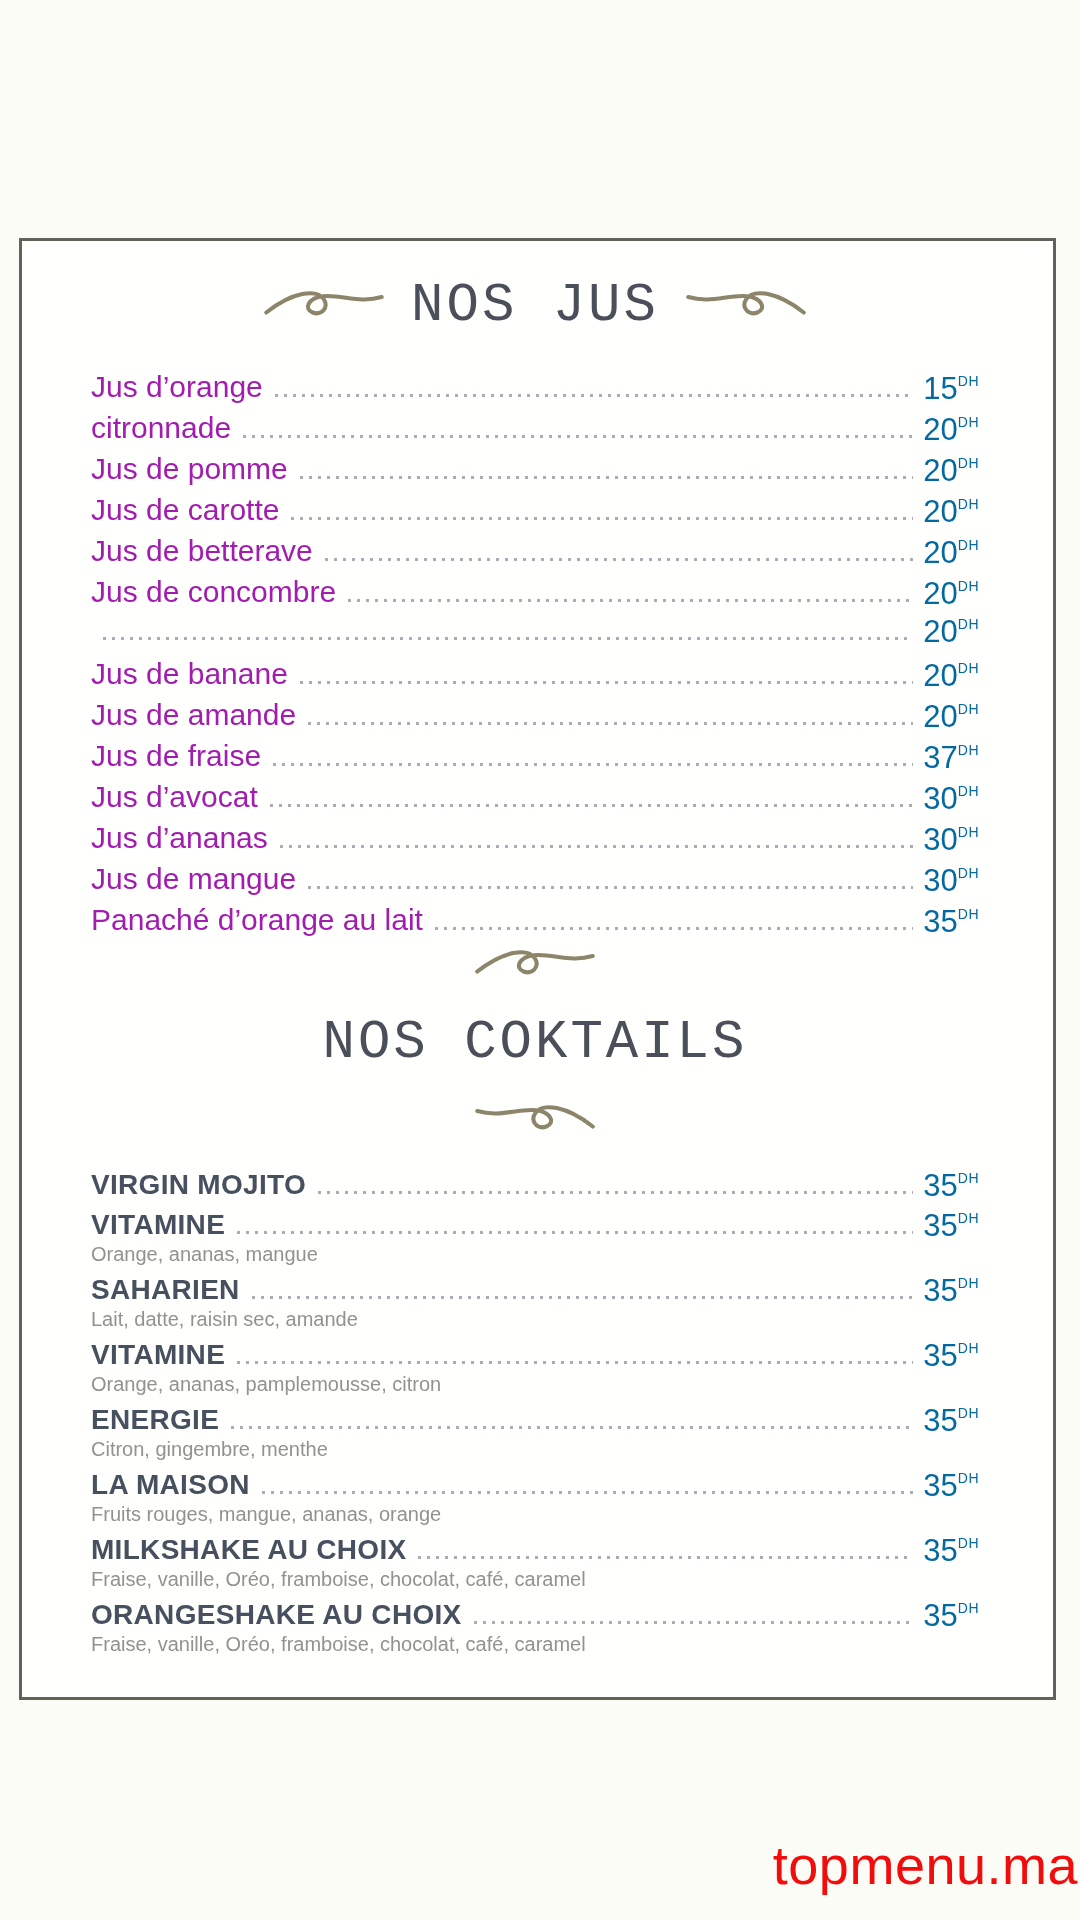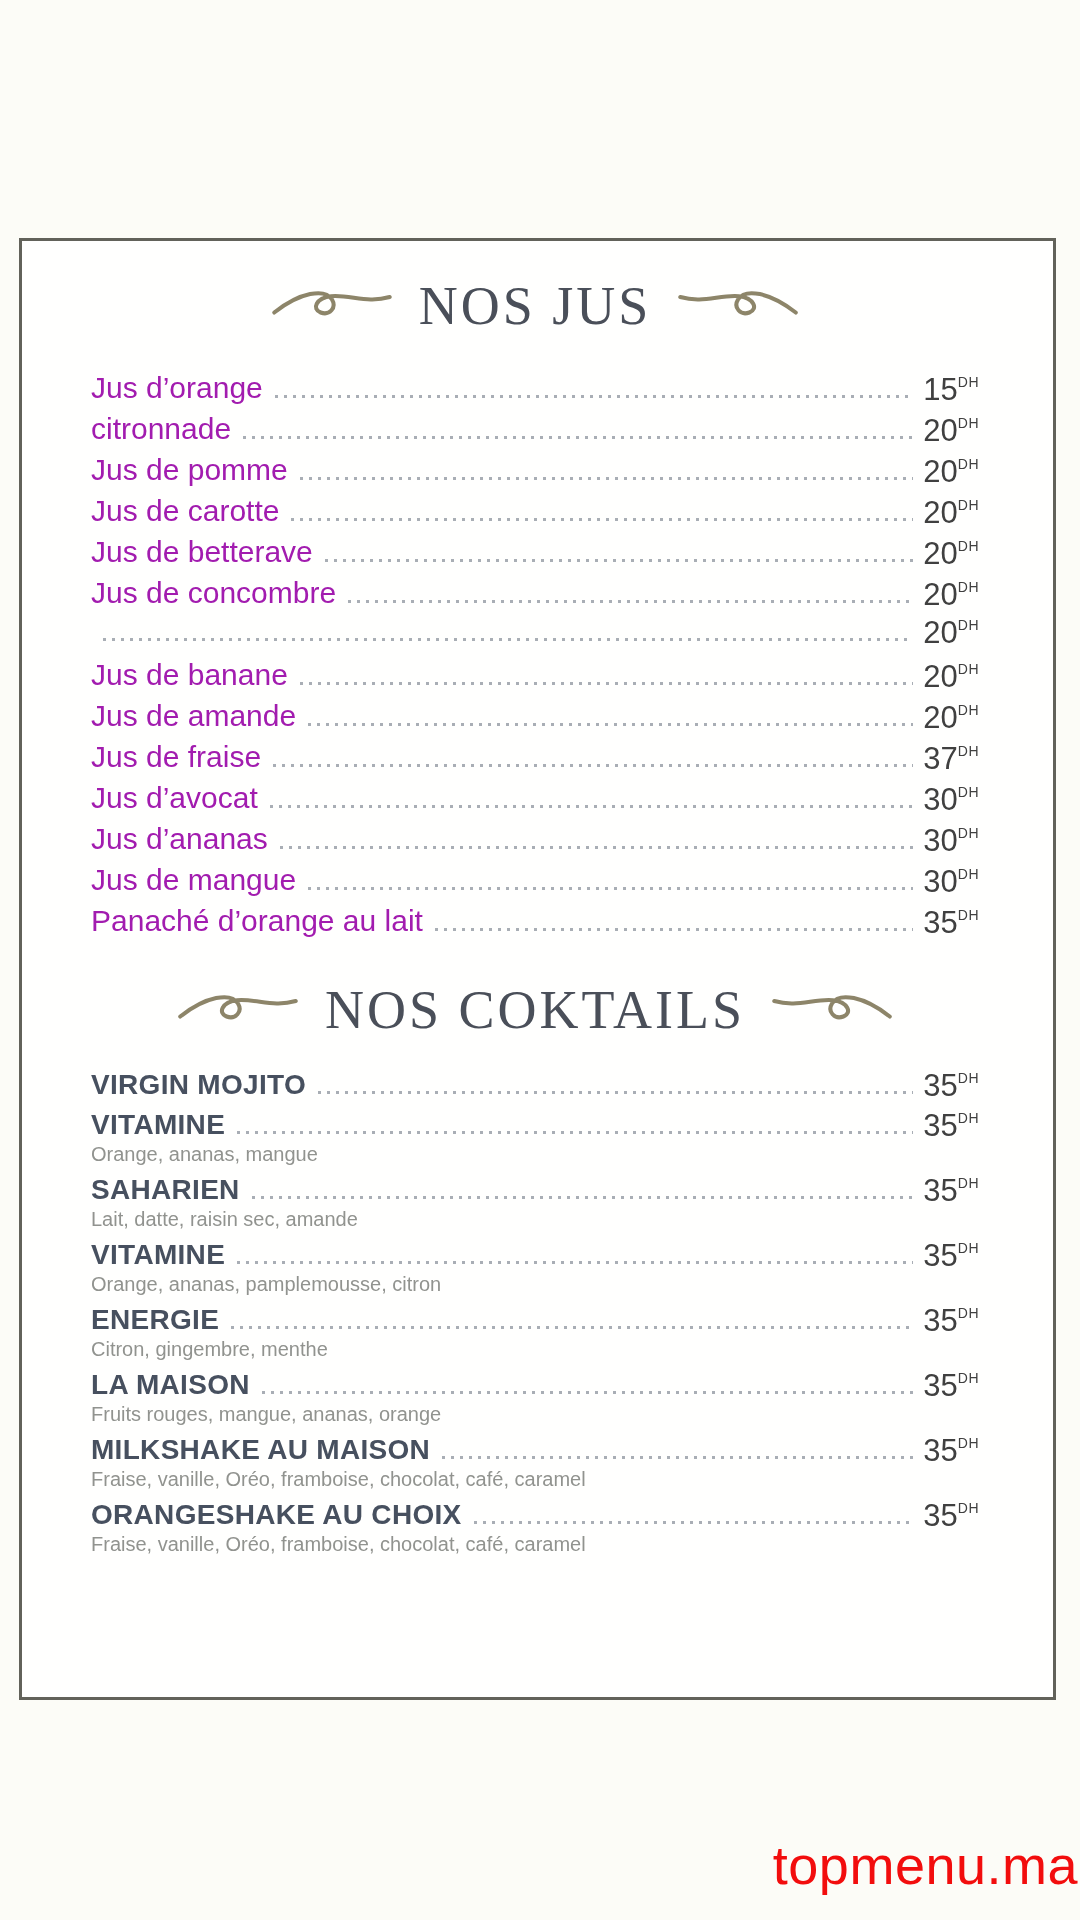--- a/index.html
+++ b/index.html
@@ -19,27 +19,27 @@
     background: #fffffe;
     padding: 34px 74px 0 69px;
   }
   .sec-title {
     display: flex;
     align-items: center;
     justify-content: center;
     gap: 26px;
     margin: 0 0 34px 0;
     color: #4a4f59;
-    font-family: Liberation Serif, serif;
+    font-family: Liberation Mono, monospace;
     font-weight: normal;
     font-size: 54px;
     letter-spacing: 3px;
     white-space: nowrap;
   }
-  section.detailed .sec-title { margin-top: 34px; margin-bottom: 28px; }
+  section.detailed .sec-title { margin-bottom: 28px; flex-direction: column; }
   .swirl svg { display: block; width: 122px; height: 42px; }
   .swirl-right svg { transform: scaleX(-1); }
 
   .rows { }
   .row { }
   section.plain .row { height: 41px; }
   .row-main { display: flex; align-items: flex-end; }
   .item-name {
     color: #a21caf;
     font-size: 30px;
@@ -50,21 +50,21 @@
     font-size: 28px;
     letter-spacing: 0.3px;
     color: #47505f;
   }
   .dots {
     flex: 1;
     height: 3px;
     margin: 0 10px 7px 12px;
     background: repeating-linear-gradient(90deg, #a9aeb5 0 3px, transparent 3px 9px);
   }
-  .price { white-space: nowrap; color: #404040; line-height: 1; }
+  .price { white-space: nowrap; color: #0369a1; line-height: 1; }
   .price-num { font-size: 31px; }
   .price-cur {
     font-size: 14px;
     position: relative;
     top: -13px;
     letter-spacing: 0.5px;
   }
   .item-desc {
     color: #91938f;
     font-size: 20px;
@@ -292,21 +292,21 @@
     <div class="row-main">
       <span class="item-name">LA MAISON</span>
       <span class="dots"></span>
       <span class="price"><span class="price-num">35</span><span class="price-cur">DH</span></span>
     </div>
     <div class="item-desc">Fruits rouges, mangue, ananas, orange</div>
   </div>
 
   <div class="row">
     <div class="row-main">
-      <span class="item-name">MILKSHAKE AU MAISON</span>
+      <span class="item-name">MILKSHAKE AU CHOIX</span>
       <span class="dots"></span>
       <span class="price"><span class="price-num">35</span><span class="price-cur">DH</span></span>
     </div>
     <div class="item-desc">Fraise, vanille, Oréo, framboise, chocolat, café, caramel</div>
   </div>
 
   <div class="row">
     <div class="row-main">
       <span class="item-name">ORANGESHAKE AU CHOIX</span>
       <span class="dots"></span>

